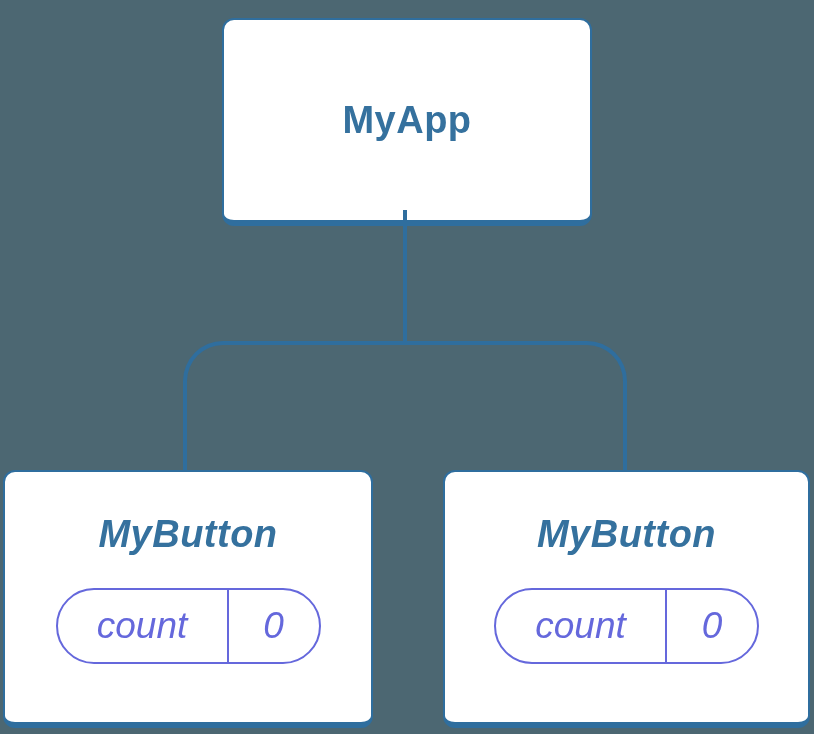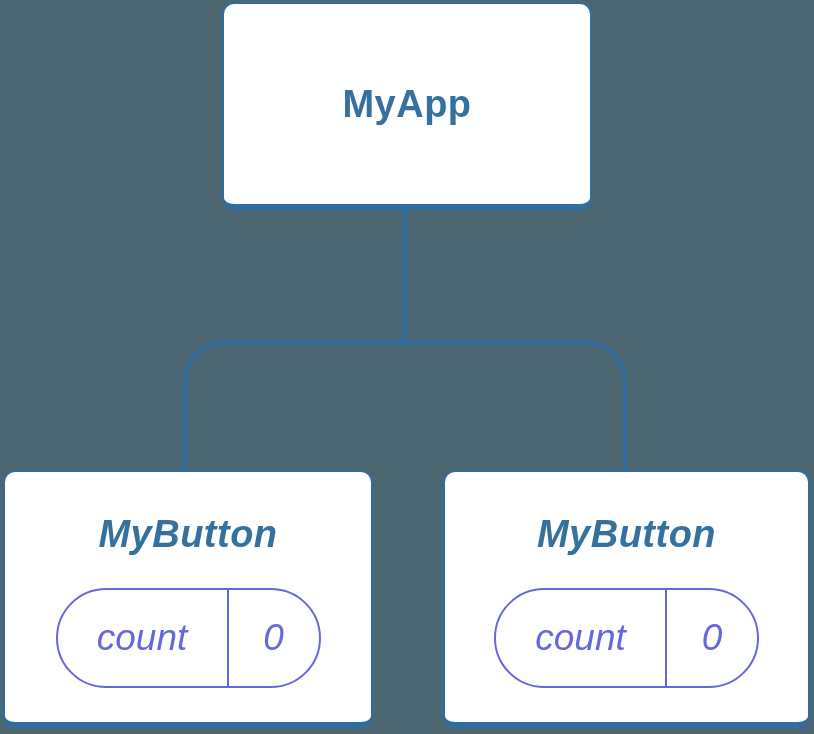--- a/index.html
+++ b/index.html
@@ -34,21 +34,21 @@
 
   .node-label {
     color: var(--title-blue);
     font-size: 38px;
     font-weight: 700;
     line-height: 48px;
     letter-spacing: 0.5px;
   }
 
   .node-root {
-    left: 222px; top: 2px;
+    left: 222px; top: 18px;
     width: 370px; height: 208px;
     justify-content: center;
   }
 
   .node-child {
     top: 470px;
     width: 370px; height: 258px;
     padding-top: 38px;
     font-style: italic;
   }
@@ -67,21 +67,21 @@
     left: 183px; top: 341px;
     width: 444px; height: 129px;
     border-top: 4px solid var(--box-border-blue);
     border-left: 4px solid var(--box-border-blue);
     border-right: 4px solid var(--box-border-blue);
     border-radius: 40px 40px 0 0;
   }
 
   .state-pill {
     margin-top: 30px;
-    width: 265px; height: 100px;
+    width: 265px; height: 76px;
     border: 2px solid var(--state-purple);
     border-radius: 50px;
     display: flex;
     align-items: stretch;
     overflow: hidden;
     background: var(--box-bg);
   }
 
   .state-name-cell {
     flex: 1;

